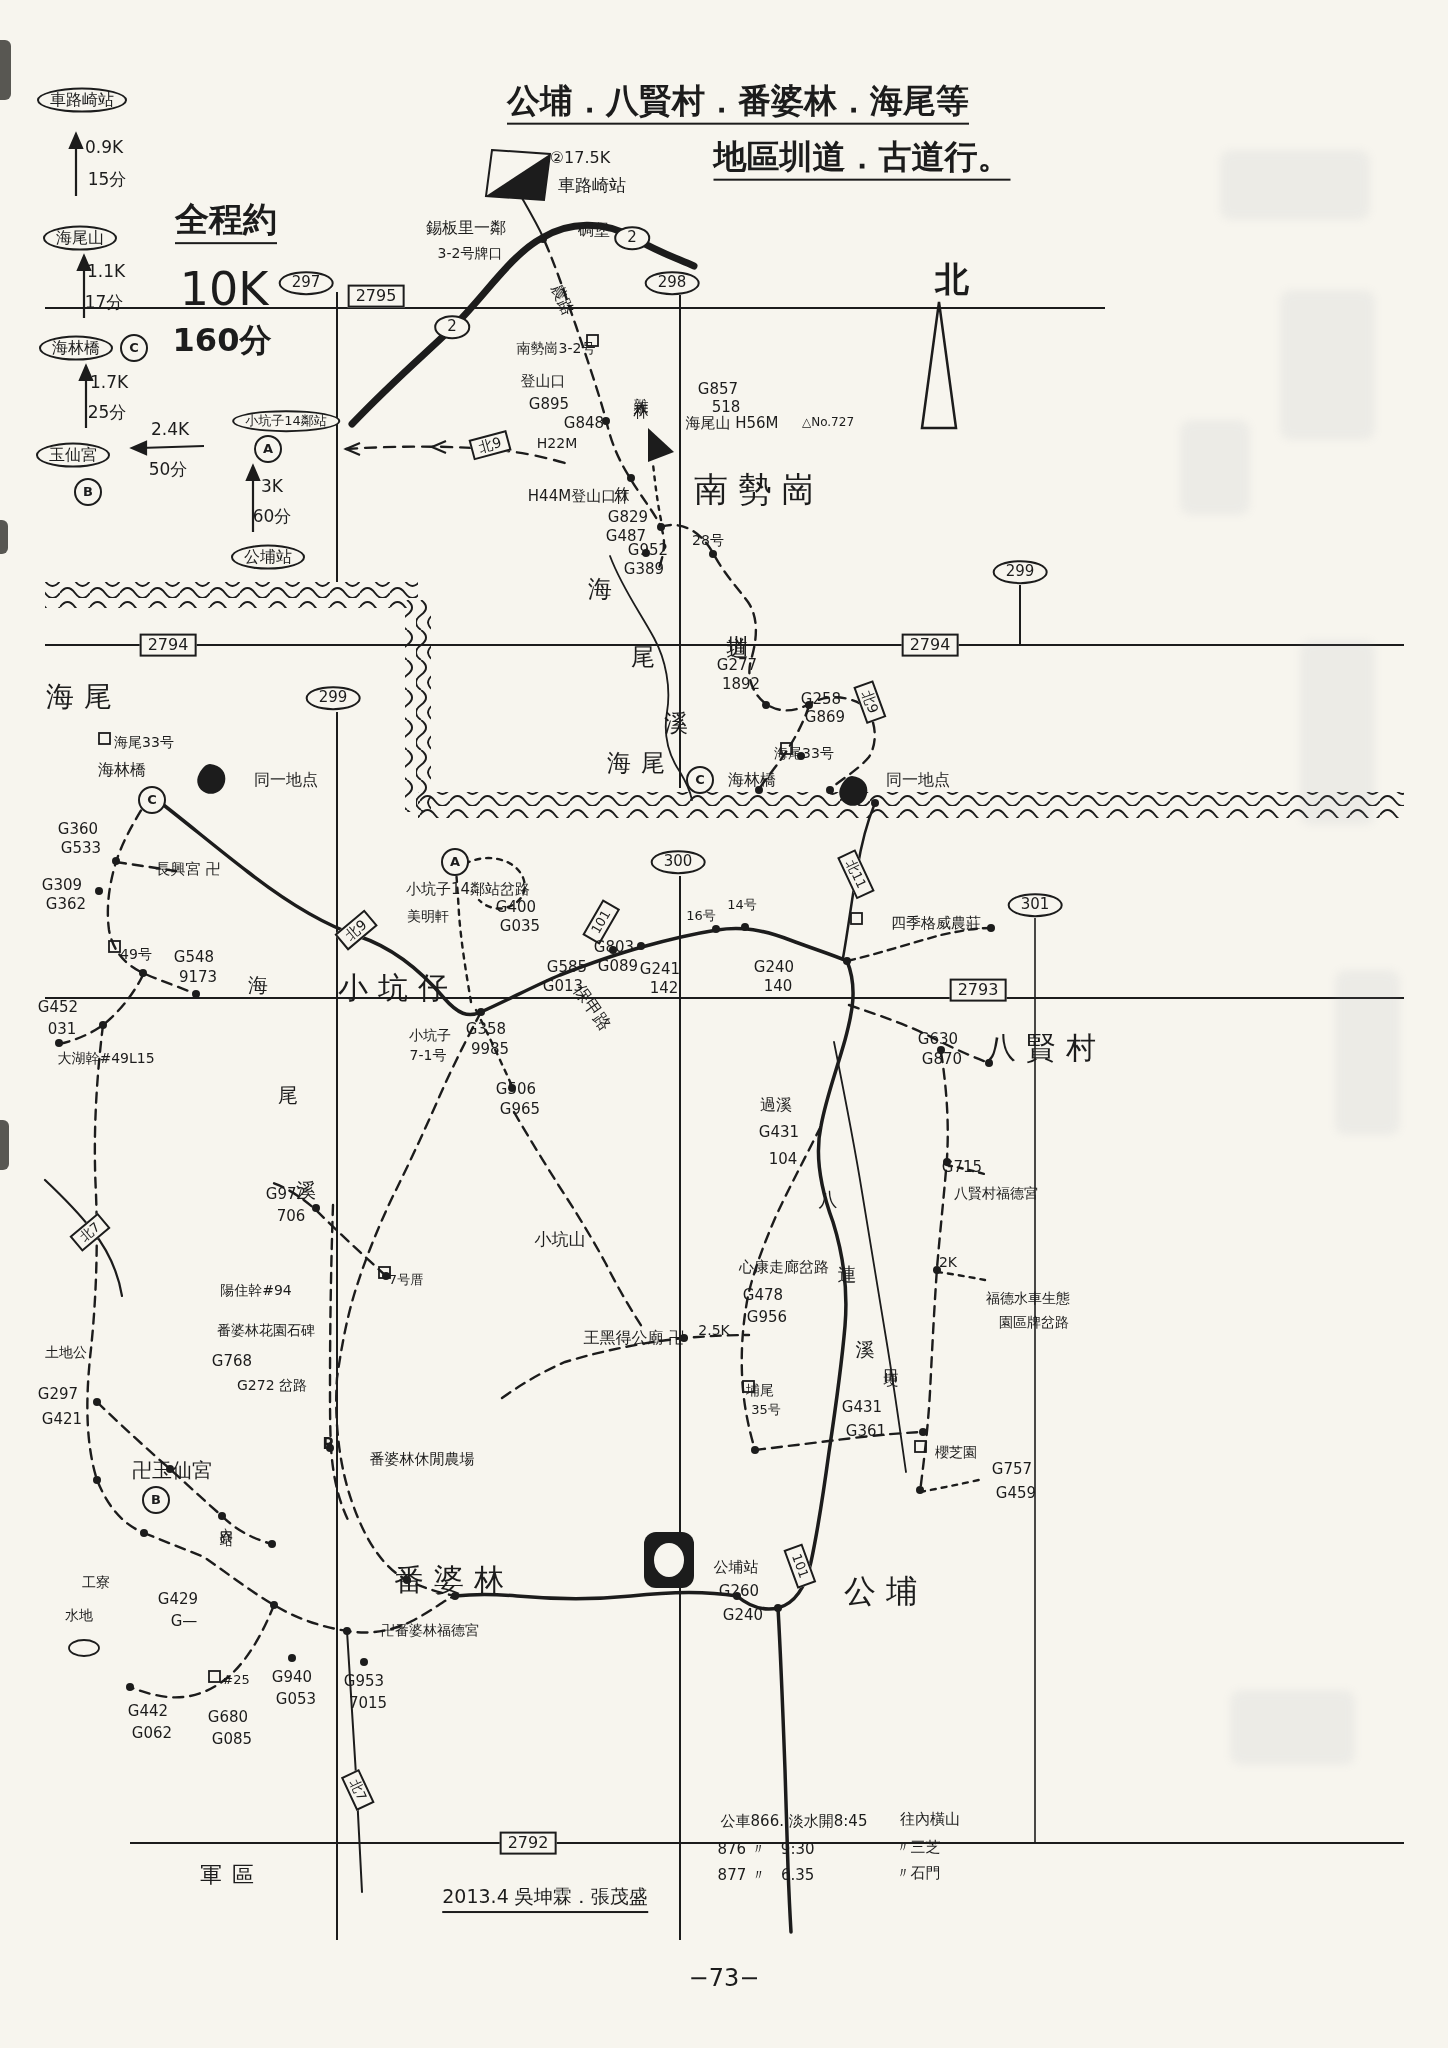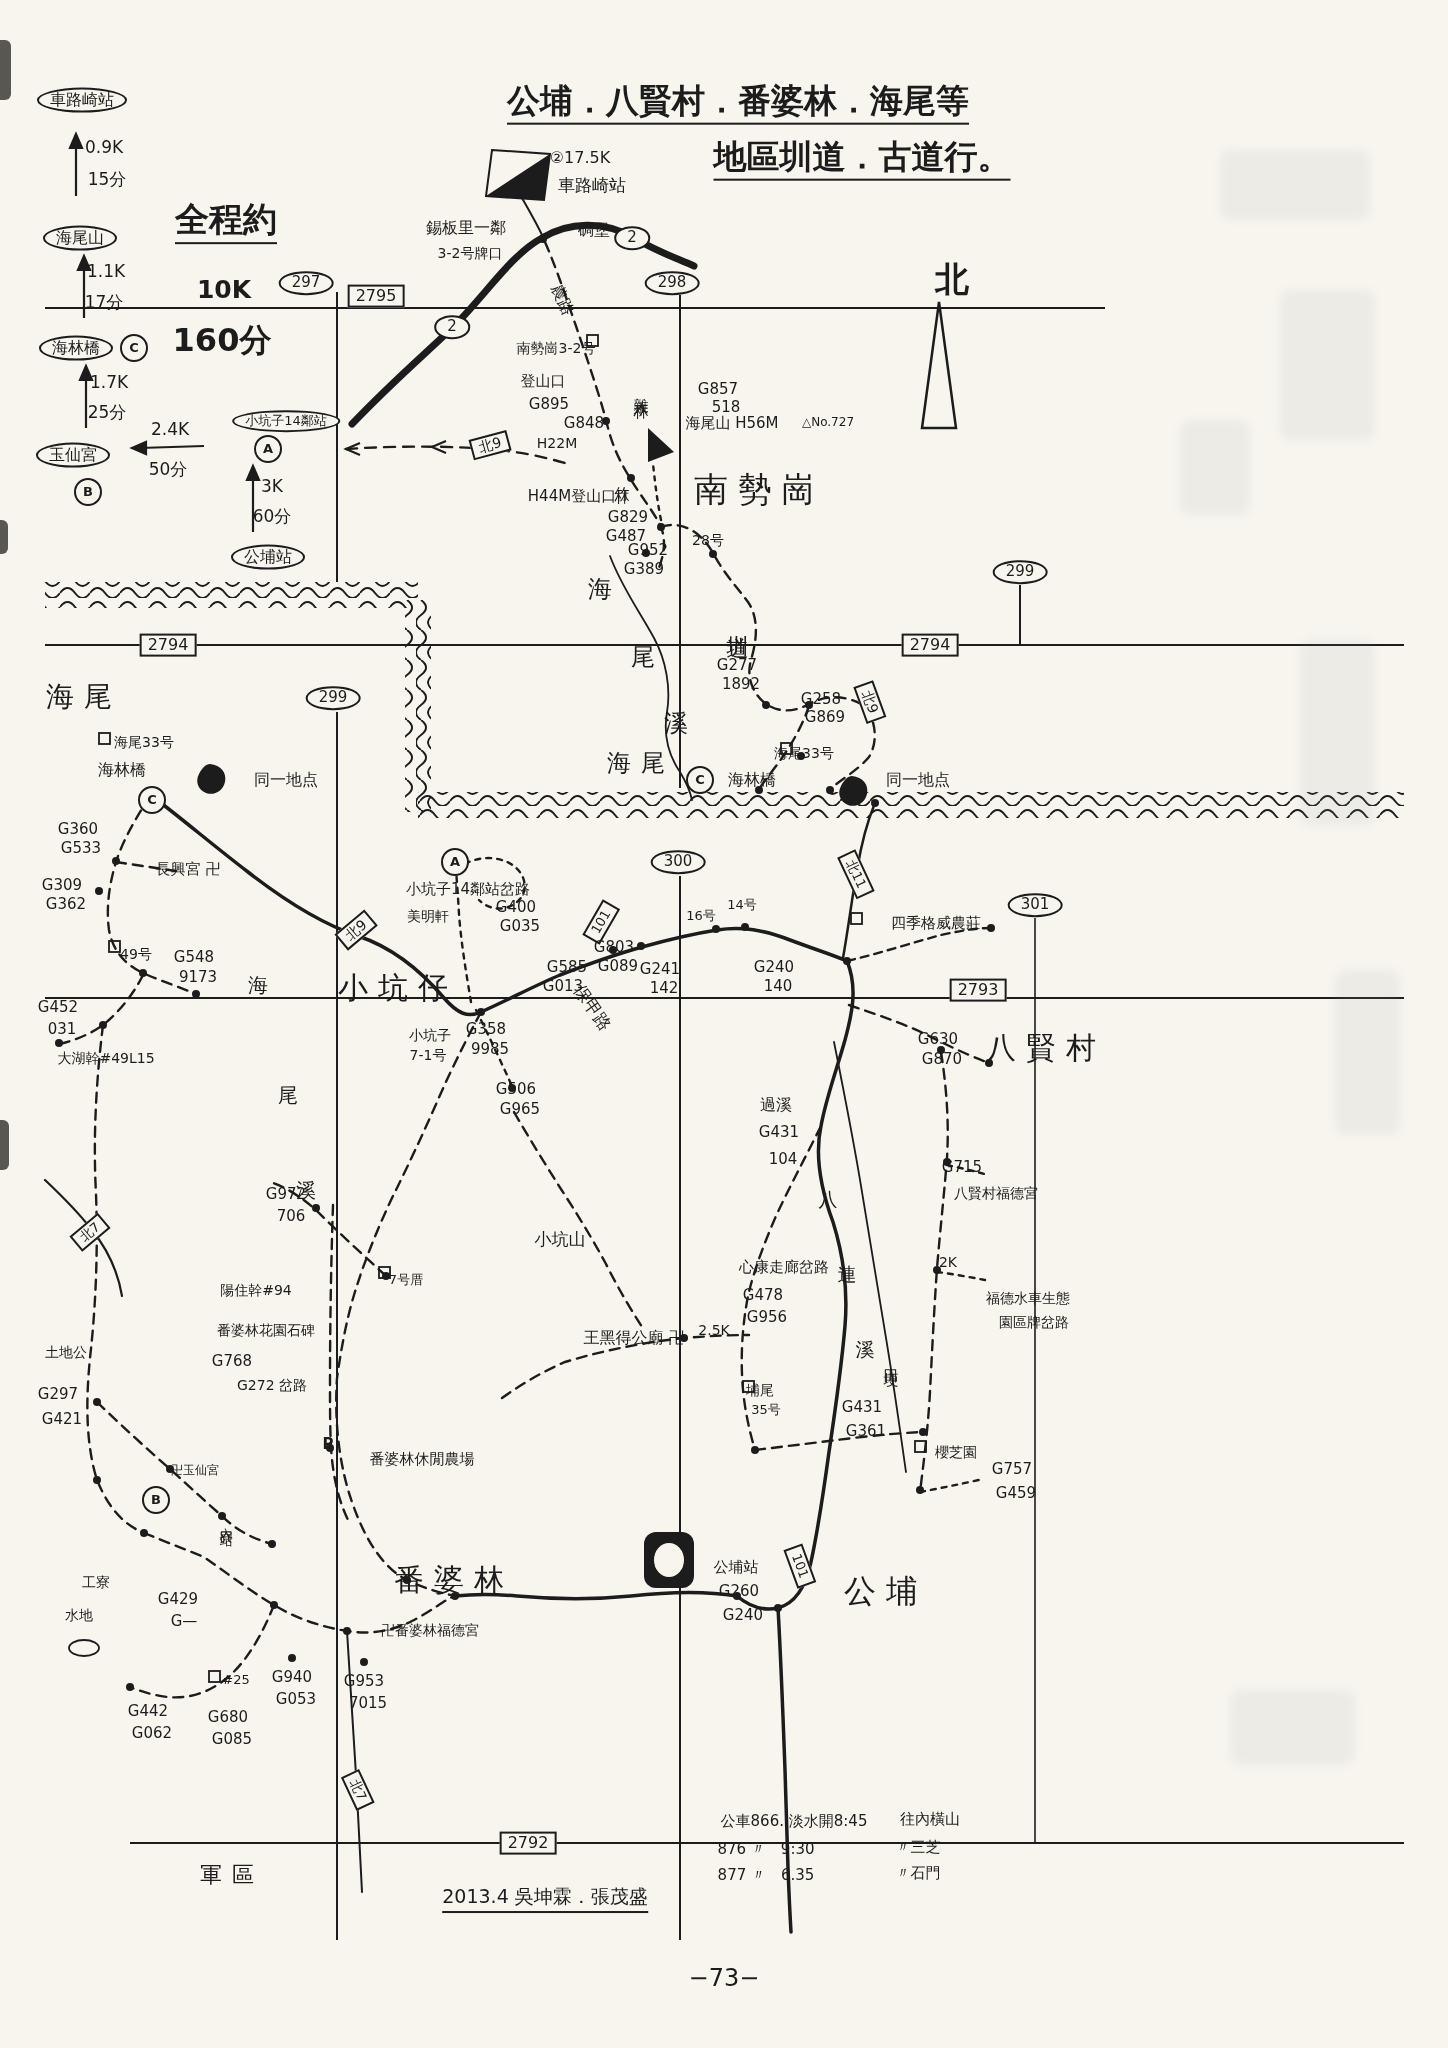--- a/index.html
+++ b/index.html
@@ -215,21 +215,21 @@
       <path d="M360,443 L346,449 L360,455" fill="none"></path>
       <path d="M446,441 L432,447 L446,453" fill="none"></path>
     </g>
 
     <ellipse cx="84" cy="1648" rx="15" ry="8" fill="none" stroke="#1c1c1c" stroke-width="1.8"></ellipse>
   </svg>
 
   <div class="fixed lbl ul" style="left:862px;top:160px;font-size:33px;font-weight:bold;">地區圳道．古道行。</div>
   <div class="fixed lbl ul" style="left:738px;top:104px;font-size:33px;font-weight:bold;">公埔．八賢村．番婆林．海尾等</div>
   <div class="fixed lbl ul" style="left:226px;top:223px;font-size:34px;font-weight:bold;">全程約</div>
-  <div class="fixed" style="left:224px;top:289px;font-size:25px;font-weight:bold;">10K</div>
+  <div class="fixed" style="left:224px;top:289px;font-size:46px;font-weight:normal;">10K</div>
   <div class="fixed" style="left:222px;top:341px;font-size:32px;font-weight:bold;">160分</div>
   <div class="fixed" style="left:952px;top:280px;font-size:34px;font-weight:bold;">北</div>
   <div class="fixed lbl ul" style="left:545px;top:1900px;font-size:19px;">2013.4 吳坤霖．張茂盛</div>
   <div class="fixed" style="left:724px;top:1978px;font-size:24px;">−73−</div>
 
   <div id="labels">
       <div class="lbl oval" style="left: 82px; top: 100px; font-size: 16px;">車路崎站</div>
       <div class="lbl" style="left: 104px; top: 148px; font-size: 17px;">0.9K</div>
       <div class="lbl" style="left: 107px; top: 180px; font-size: 17px;">15分</div>
       <div class="lbl oval" style="left: 80px; top: 238px; font-size: 16px;">海尾山</div>
@@ -377,21 +377,21 @@
       <div class="lbl" style="left: 286px; top: 1195px; font-size: 15px;">G972</div>
       <div class="lbl" style="left: 291px; top: 1217px; font-size: 15px;">706</div>
       <div class="lbl" style="left: 256px; top: 1290px; font-size: 14px;">陽住幹#94</div>
       <div class="lbl" style="left: 266px; top: 1330px; font-size: 14px;">番婆林花園石碑</div>
       <div class="lbl" style="left: 232px; top: 1362px; font-size: 15px;">G768</div>
       <div class="lbl" style="left: 272px; top: 1385px; font-size: 14px;">G272 岔路</div>
       <div class="lbl box" style="left: 90px; top: 1232px; font-size: 13px; transform: translate(-50%, -50%) rotate(-40deg);">北7</div>
       <div class="lbl" style="left: 66px; top: 1352px; font-size: 14px;">土地公</div>
       <div class="lbl" style="left: 58px; top: 1395px; font-size: 15px;">G297</div>
       <div class="lbl" style="left: 62px; top: 1420px; font-size: 15px;">G421</div>
-      <div class="lbl" style="left: 195px; top: 1470px; font-size: 12px;">卍玉仙宮</div>
+      <div class="lbl" style="left: 172px; top: 1470px; font-size: 20px;">卍玉仙宮</div>
       <div class="lbl circle" style="left: 156px; top: 1500px; font-size: 13px;">B</div>
       <div class="lbl vert" style="left: 226px; top: 1522px; font-size: 13px;">內寮站</div>
       <div class="lbl" style="left: 406px; top: 1280px; font-size: 13px;">7号厝</div>
       <div class="lbl bold" style="left: 328px; top: 1445px; font-size: 15px;">P</div>
       <div class="lbl" style="left: 422px; top: 1460px; font-size: 15px;">番婆林休閒農場</div>
       <div class="lbl sp" style="left: 454px; top: 1580px; font-size: 30px;">番婆林</div>
       <div class="lbl" style="left: 430px; top: 1630px; font-size: 14px;">卍番婆林福德宮</div>
       <div class="lbl" style="left: 96px; top: 1582px; font-size: 14px;">工寮</div>
       <div class="lbl" style="left: 79px; top: 1615px; font-size: 14px;">水地</div>
       <div class="lbl" style="left: 178px; top: 1600px; font-size: 15px;">G429</div>

